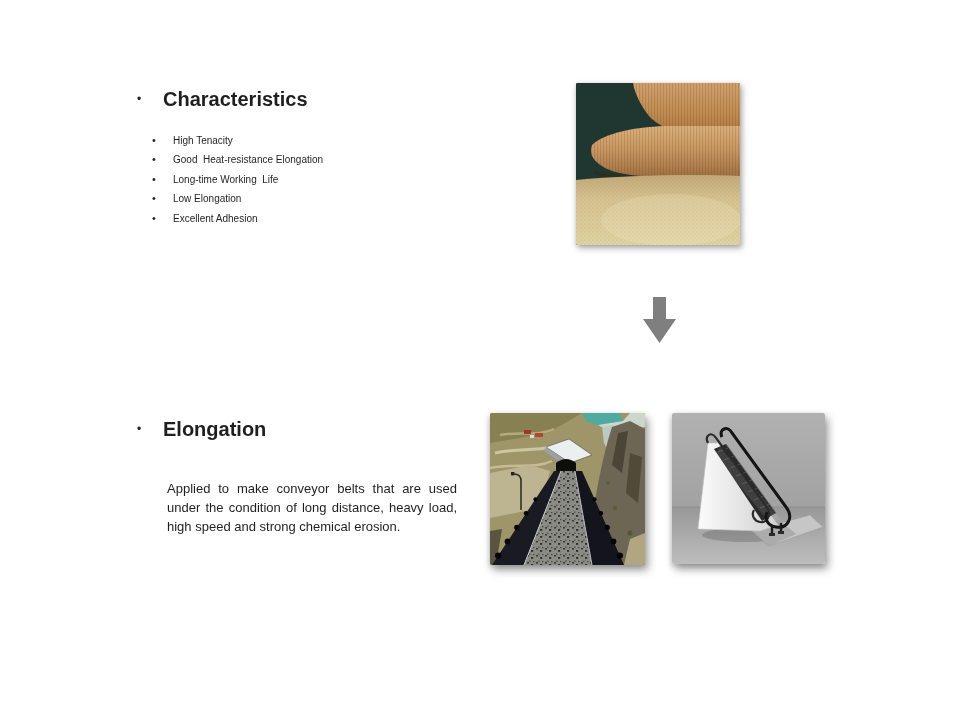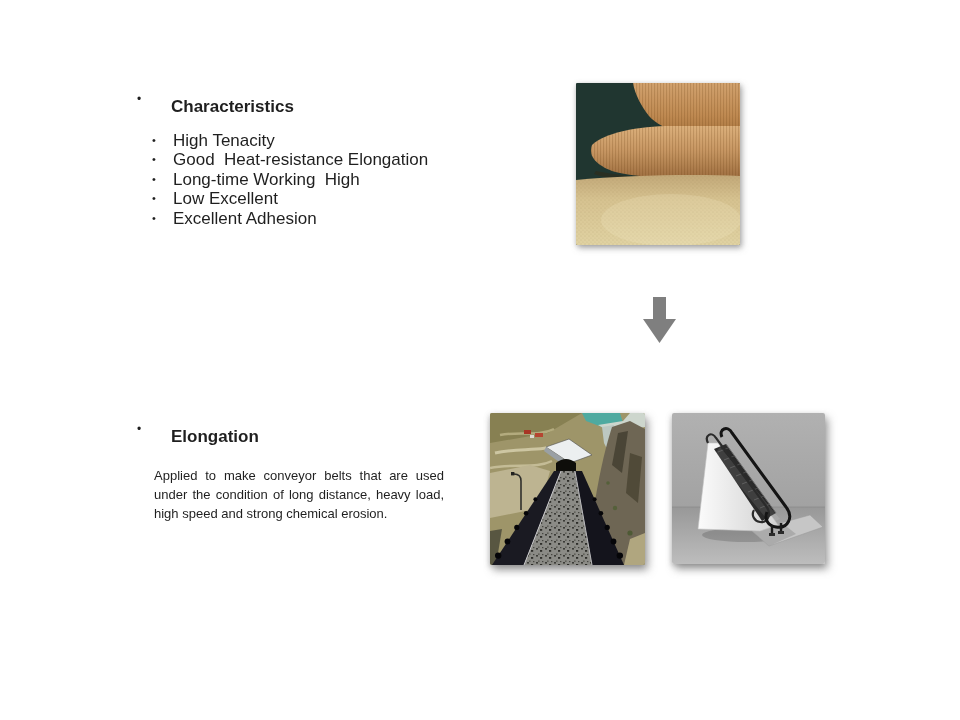--- a/index.html
+++ b/index.html
@@ -5,29 +5,29 @@
   html,body { margin:0; padding:0; background:#ffffff; }
   .slide {
     position:relative; width:960px; height:720px; background:#ffffff;
     overflow:hidden; font-family:"Liberation Sans", sans-serif; color:#1f1f1f;
   }
   
   .bullet-row { display:flex; align-items:flex-start; }
   .bullet { color:#1f1f1f; flex:0 0 auto; }
   .b1 { width:26px; font-size:12px; line-height:16px; }
   .b2 { width:21px; font-size:11px; line-height:19.4px; }
-  .sec-title { margin:8px; font-size:17px; font-weight:bold; line-height:16px; letter-spacing:0; }
+  .sec-title { margin:0; font-size:20px; font-weight:bold; line-height:16px; letter-spacing:0; }
   .char-heading { position:absolute; left:137px; top:91px; }
   .char-list { position:absolute; left:152px; top:131px; list-style:none; margin:0; padding:0; }
   .char-list li { height:19.4px; }
-  .item-text { font-size:17px; line-height:19.4px; white-space:pre-wrap; }
+  .item-text { font-size:10px; line-height:19.4px; white-space:pre-wrap; }
   .app-heading { position:absolute; left:137px; top:421px; }
   .app-body {
     position:absolute; left:150px; top:462px; width:290px;
-    font-size:13px; line-height:19.2px; text-align:justify; margin:4px;
+    font-size:13px; line-height:19.2px; text-align:justify; margin:17px;
   }
   
   .photo { position:absolute; margin:0; overflow:hidden; }
   .photo svg { display:block; width:100%; height:100%; }
   .fabric {
     left:576px; top:83px; width:164px; height:162px; border-radius:1px;
     box-shadow:2px 3px 6px rgba(110,110,110,0.55), 0 1px 4px rgba(140,140,140,0.35);
   }
   .conveyor {
     left:490px; top:413px; width:155px; height:152px; border-radius:2px;
@@ -54,25 +54,25 @@
     <li class="bullet-row">
       <span class="bullet b2">•</span>
       <span class="item-text">High Tenacity</span>
     </li>
     <li class="bullet-row">
       <span class="bullet b2">•</span>
       <span class="item-text">Good  Heat-resistance Elongation</span>
     </li>
     <li class="bullet-row">
       <span class="bullet b2">•</span>
-      <span class="item-text">Long-time Working  High</span>
-    </li>
-    <li class="bullet-row">
-      <span class="bullet b2">•</span>
-      <span class="item-text">Low Excellent</span>
+      <span class="item-text">Long-time Working  Life</span>
+    </li>
+    <li class="bullet-row">
+      <span class="bullet b2">•</span>
+      <span class="item-text">Low Elongation</span>
     </li>
     <li class="bullet-row">
       <span class="bullet b2">•</span>
       <span class="item-text">Excellent Adhesion</span>
     </li>
   </ul>
 
   <figure class="photo fabric">
     <svg viewBox="0 0 164 162" preserveAspectRatio="none">
       <defs>

